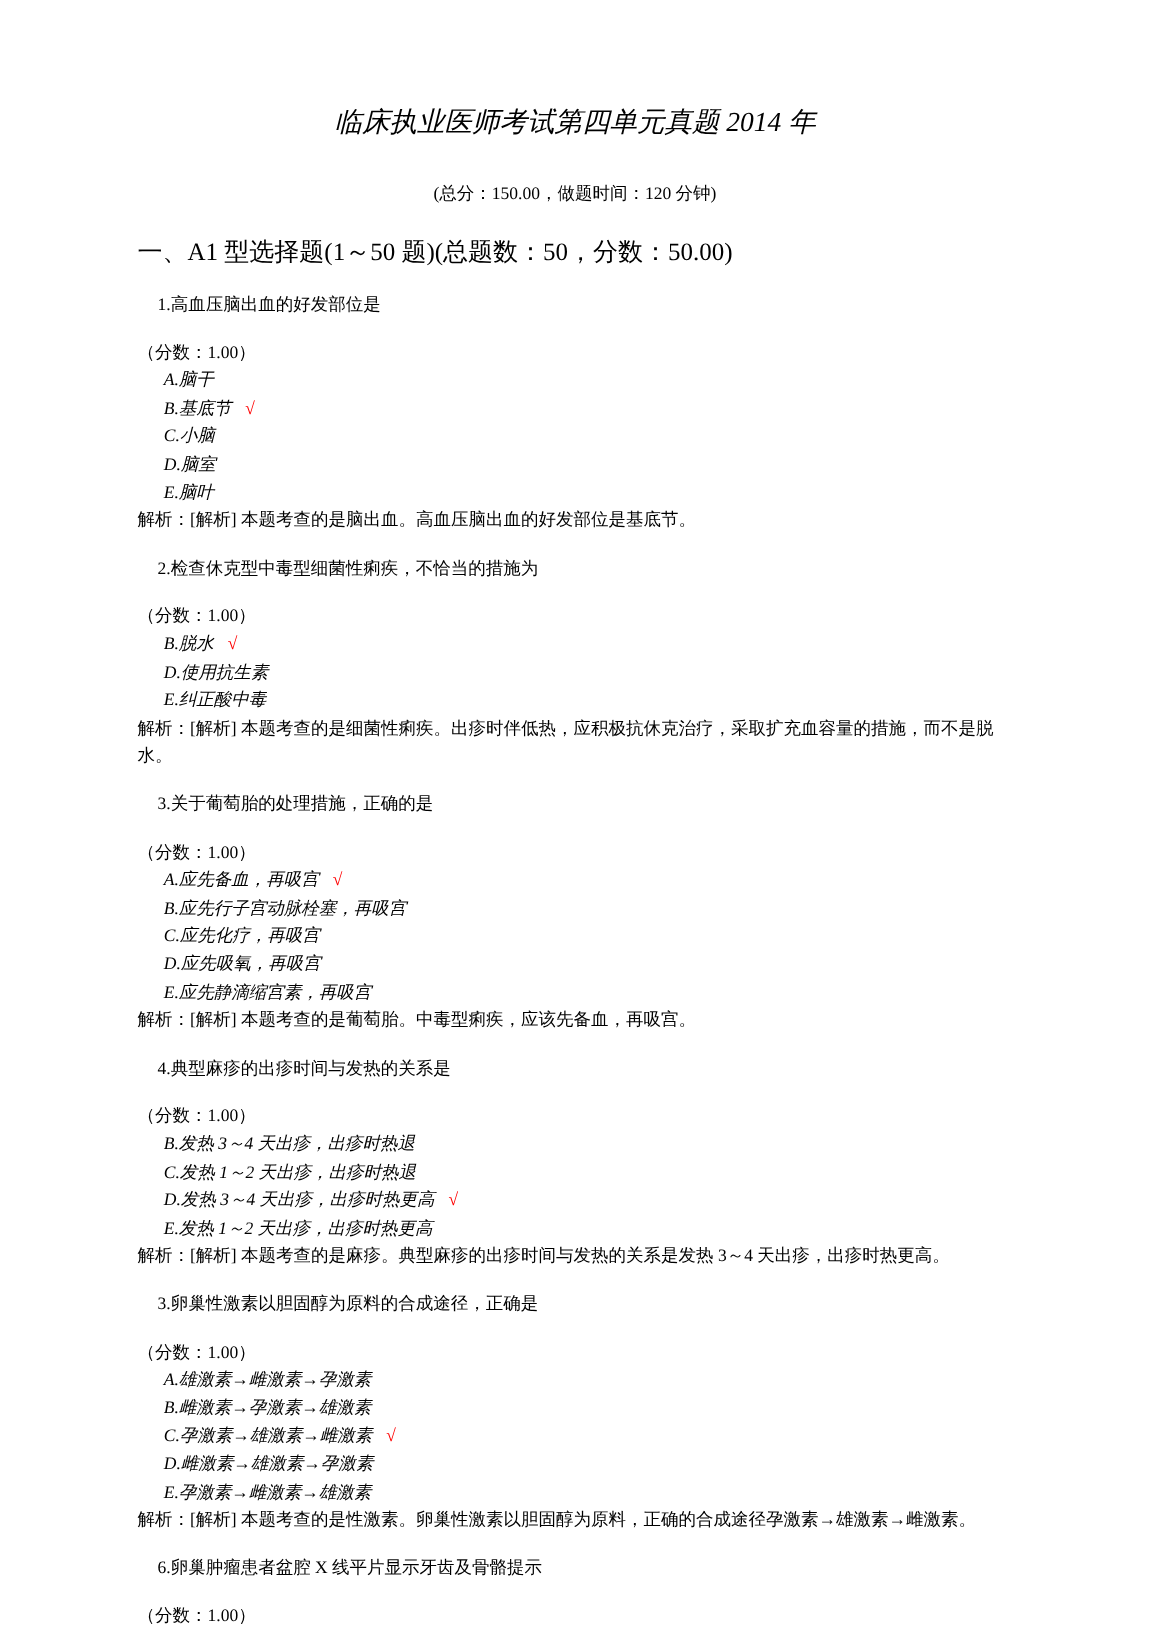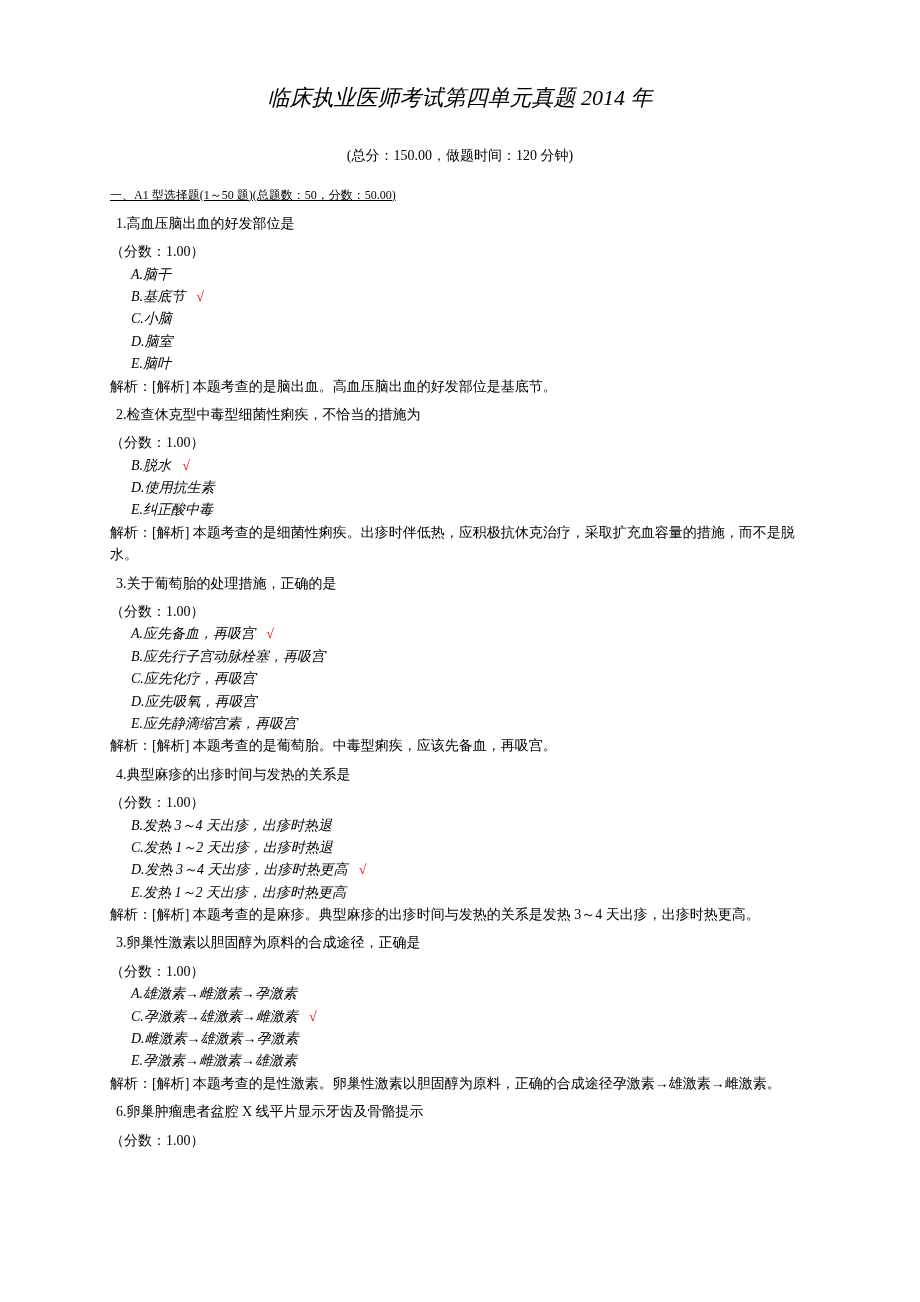--- a/index.html
+++ b/index.html
@@ -19,29 +19,28 @@
       text-align: center;
       margin: 0 0 30px 0;
       font-style: italic;
     }
     .subtitle {
       text-align: center;
       font-size: 14px;
       margin-bottom: 18px;
     }
     .section-header {
-      font-size: 12px;
+      font-size: 20px;
       margin-bottom: 8px;
-      text-decoration: underline;
     }
     .question-block {
       margin-bottom: 0;
     }
     .question-text {
-      margin: 6px;
+      margin: 16px;
       font-family: Liberation Serif, serif;
     }
     .score {
       margin: 0;
     }
     .option {
       margin: 0;
       padding-left: 1.5em;
       font-style: italic;
     }
@@ -95,20 +94,21 @@
       <div class="option"><span>B.发热 3～4 天出疹，出疹时热退</span></div>
       <div class="option"><span>C.发热 1～2 天出疹，出疹时热退</span></div>
       <div class="option"><span>D.发热 3～4 天出疹，出疹时热更高</span><span class="check">√</span></div>
       <div class="option"><span>E.发热 1～2 天出疹，出疹时热更高</span></div>
       <div class="analysis">解析：[解析] 本题考查的是麻疹。典型麻疹的出疹时间与发热的关系是发热 3～4 天出疹，出疹时热更高。</div>
     </div>
     <div class="question-block">
       <div class="question-text">3.卵巢性激素以胆固醇为原料的合成途径，正确是</div>
       <div class="score">（分数：1.00）</div>
       <div class="option"><span>A.雄激素→雌激素→孕激素</span></div>
+      <div class="option"><span>B.雌激素→孕激素→雄激素</span></div>
       <div class="option"><span>C.孕激素→雄激素→雌激素</span><span class="check">√</span></div>
       <div class="option"><span>D.雌激素→雄激素→孕激素</span></div>
       <div class="option"><span>E.孕激素→雌激素→雄激素</span></div>
       <div class="analysis">解析：[解析] 本题考查的是性激素。卵巢性激素以胆固醇为原料，正确的合成途径孕激素→雄激素→雌激素。</div>
     </div>
     <div class="question-block">
       <div class="question-text">6.卵巢肿瘤患者盆腔 X 线平片显示牙齿及骨骼提示</div>
       <div class="score">（分数：1.00）</div>
     </div>
   </div>

